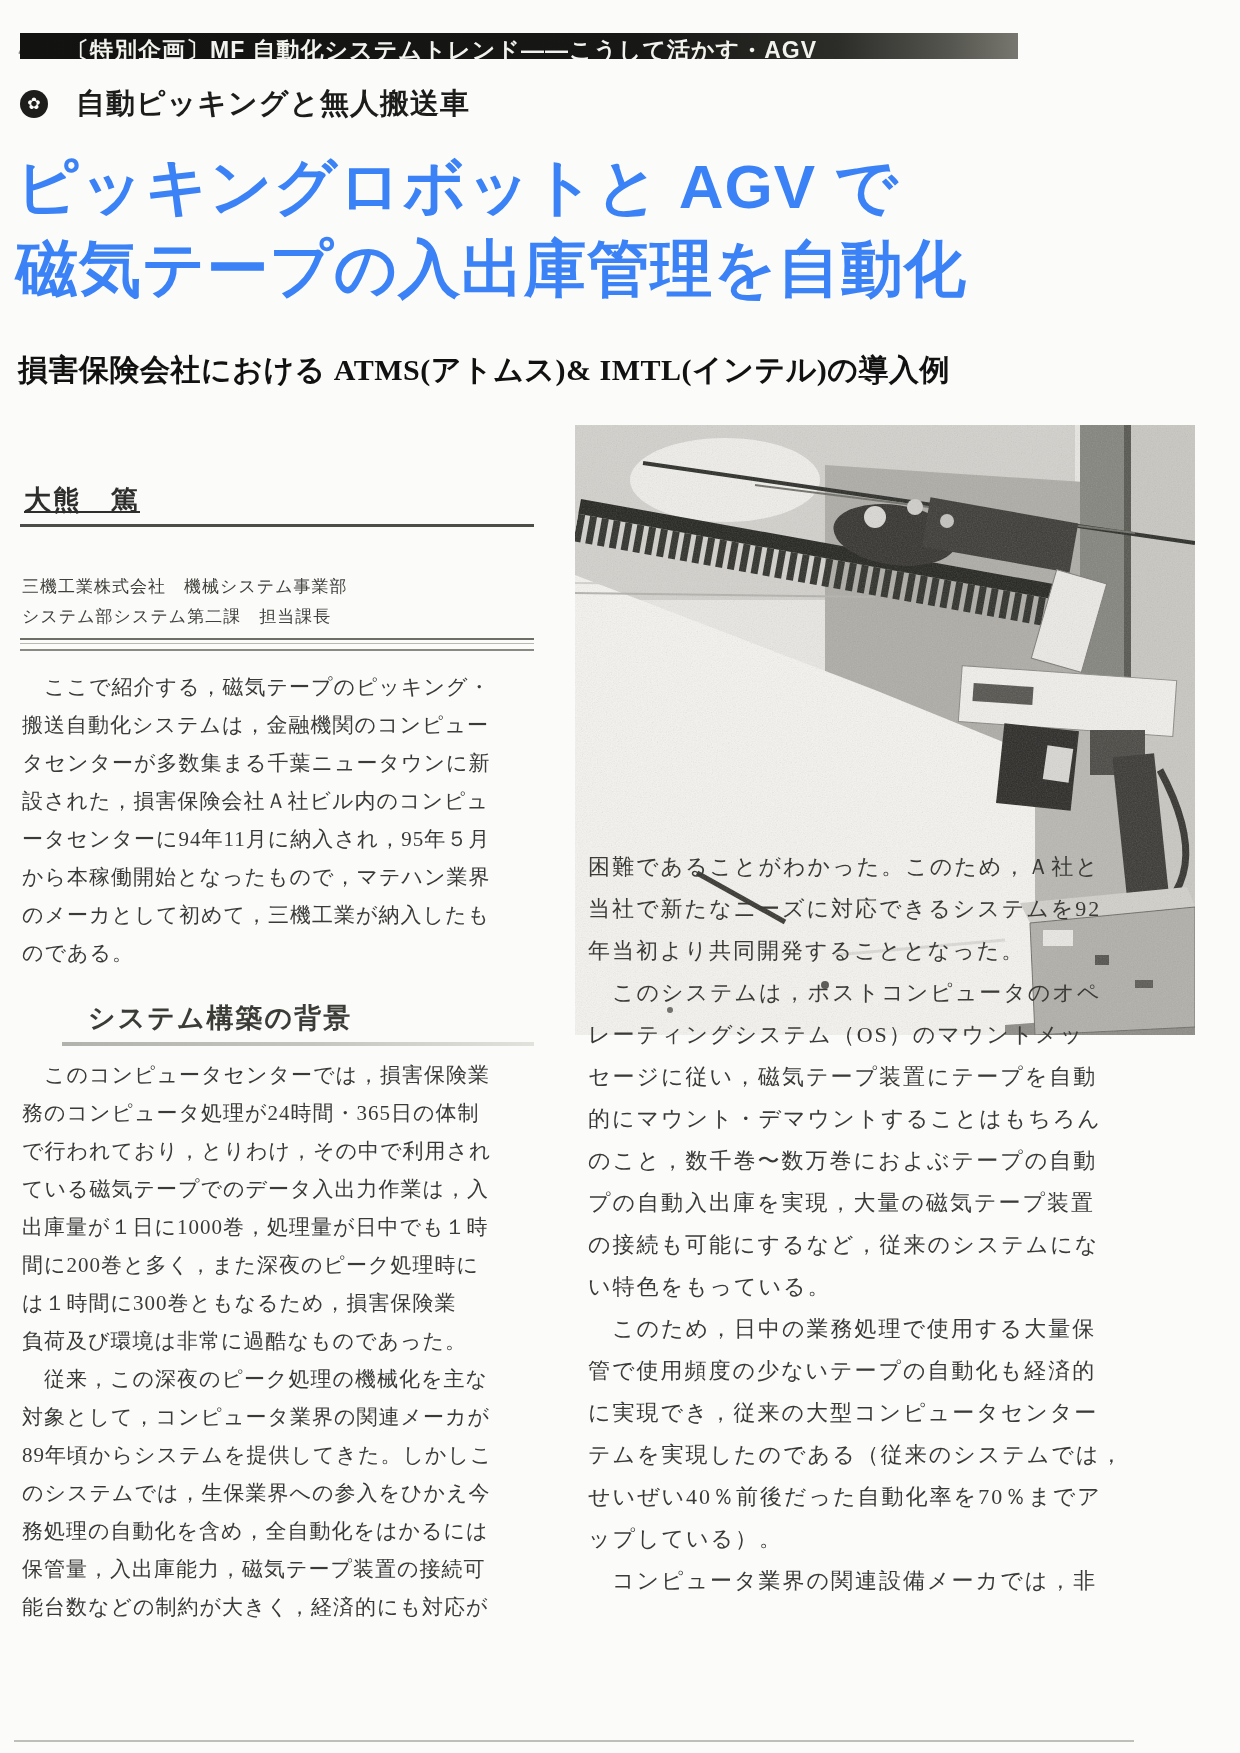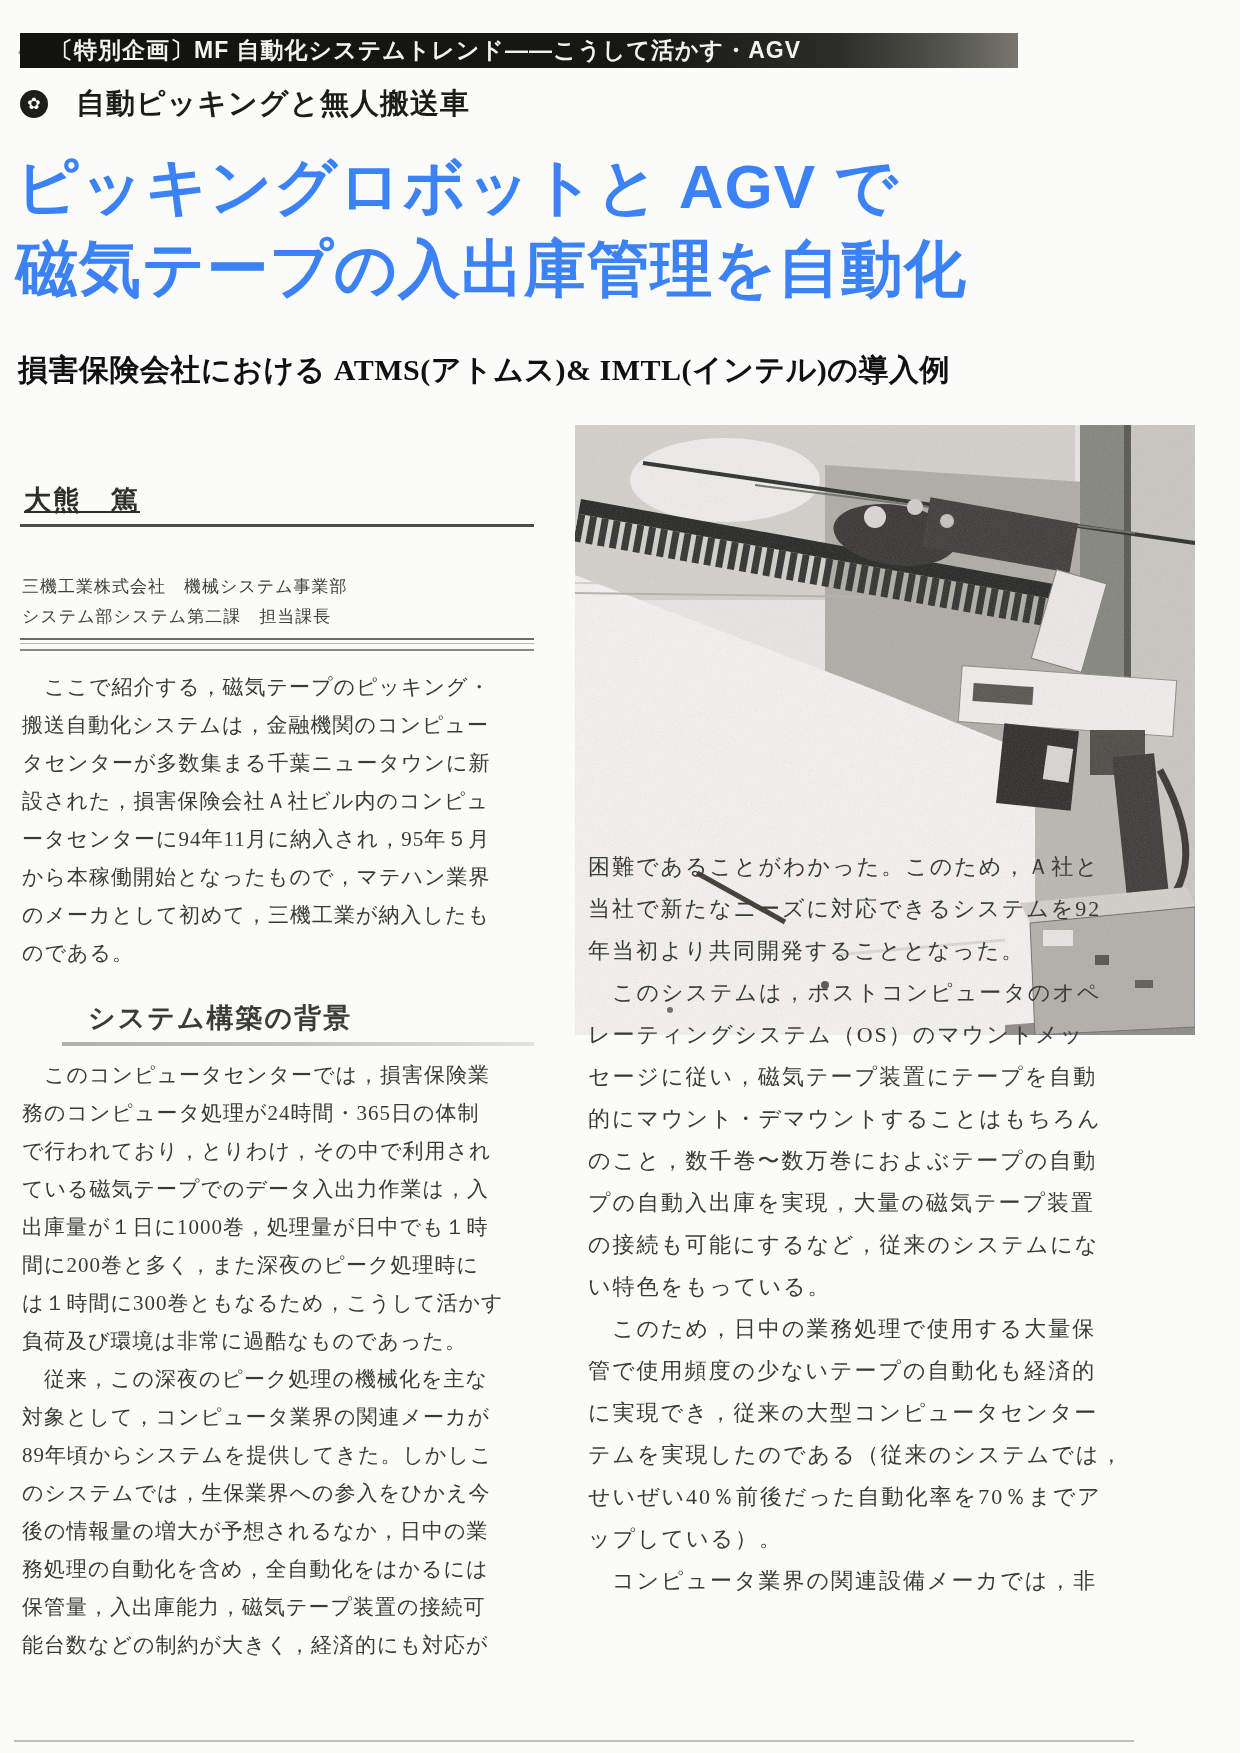--- a/index.html
+++ b/index.html
@@ -2,24 +2,24 @@
 <html><head>
 <meta charset="utf-8">
 <style>
   html,body{margin:0;padding:0;background:#e8e8e6;}
   .page{position:relative;width:1240px;height:1753px;background:#fbfbf9;overflow:hidden;
         font-family:"Liberation Serif", serif;color:#333;}
   .abs{position:absolute;}
 
   .margin-note{left:18px;top:40px;font:18px "Liberation Sans",sans-serif;color:#8d8d88;transform:rotate(-8deg);}
 
-  .header-bar{left:20px;top:33px;width:998px;height:35px;
+  .header-bar{left:20px;top:33px;width:998px;height:26px;
     background:linear-gradient(90deg,#121210 0%,#171715 62%,#2c2c29 82%,#55554f 93%,#77776f 100%);
     color:#f2f2ef;font:bold 23px/34px "Liberation Sans",sans-serif;
-    padding-left:30px;box-sizing:border-box;letter-spacing:1px;white-space:pre;overflow:hidden;}
+    padding-left:46px;box-sizing:border-box;letter-spacing:1px;white-space:pre;overflow:hidden;}
 
   .kicker{left:20px;top:84px;display:flex;align-items:center;}
   .kicker-icon{width:28px;height:28px;border-radius:50%;background:#1d1d1b;color:#fdfdfb;
     display:flex;align-items:center;justify-content:center;font-size:16px;line-height:1;}
   .kicker-label{margin-left:28px;font:bold 29px "Liberation Sans",sans-serif;color:#1c1c1a;letter-spacing:1px;white-space:pre;}
 
   .headline{left:16px;top:146px;font:bold 62px/82px "Liberation Sans",sans-serif;
     color:#3b82f6;letter-spacing:1px;white-space:pre;}
   .headline .line{height:82px;}
 
@@ -156,27 +156,26 @@
   <div class="abs section-heading">システム構築の背景</div>
   <div class="abs heading-underline"></div>
 
   <div class="abs body-lines col-left-body">
       <div class="line">　このコンピュータセンターでは，損害保険業</div>
       <div class="line">務のコンピュータ処理が24時間・365日の体制</div>
       <div class="line">で行われており，とりわけ，その中で利用され</div>
       <div class="line">ている磁気テープでのデータ入出力作業は，入</div>
       <div class="line">出庫量が１日に1000巻，処理量が日中でも１時</div>
       <div class="line">間に200巻と多く，また深夜のピーク処理時に</div>
-      <div class="line">は１時間に300巻ともなるため，こうして活かす</div>
+      <div class="line">は１時間に300巻ともなるため，損害保険業</div>
       <div class="line">負荷及び環境は非常に過酷なものであった。</div>
       <div class="line">　従来，この深夜のピーク処理の機械化を主な</div>
       <div class="line">対象として，コンピュータ業界の関連メーカが</div>
       <div class="line">89年頃からシステムを提供してきた。しかしこ</div>
       <div class="line">のシステムでは，生保業界への参入をひかえ今</div>
-      <div class="line">後の情報量の増大が予想されるなか，日中の業</div>
       <div class="line">務処理の自動化を含め，全自動化をはかるには</div>
       <div class="line">保管量，入出庫能力，磁気テープ装置の接続可</div>
       <div class="line">能台数などの制約が大きく，経済的にも対応が</div>
     </div>
 
   <div class="abs body-lines col-right">
       <div class="line">困難であることがわかった。このため，Ａ社と</div>
       <div class="line">当社で新たなニーズに対応できるシステムを92</div>
       <div class="line">年当初より共同開発することとなった。</div>
       <div class="line">　このシステムは，ホストコンピュータのオペ</div>

